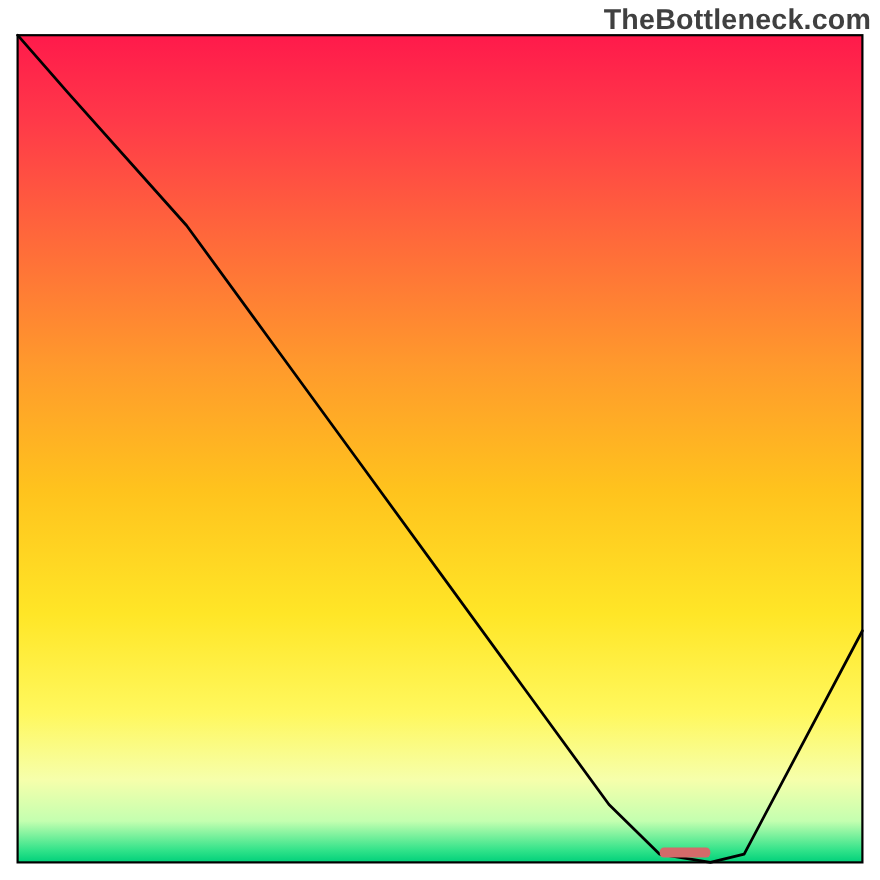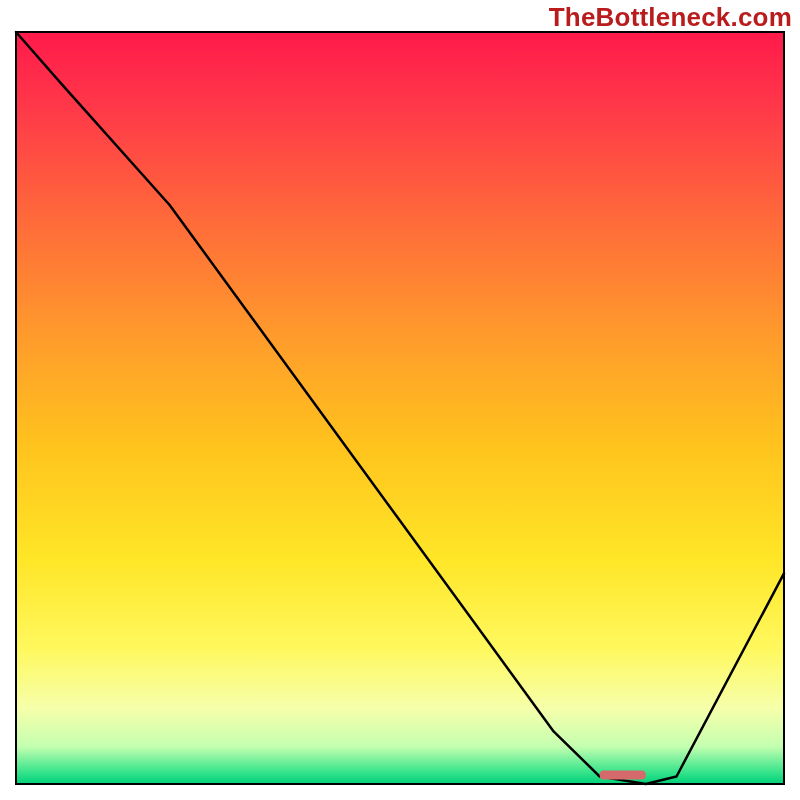--- a/index.html
+++ b/index.html
@@ -15,21 +15,21 @@
     position: relative;
     width: 800px;
     height: 800px;
   }
   .watermark {
     position: absolute;
     top: 2px;
     right: 8px;
     font-size: 26px;
     font-weight: 600;
-    color: #b91c1c;
+    color: #404040;
     letter-spacing: 0.2px;
     z-index: 20;
   }
   svg.plot {
     position: absolute;
     top: 0;
     left: 0;
     width: 800px;
     height: 800px;
     display: block;

